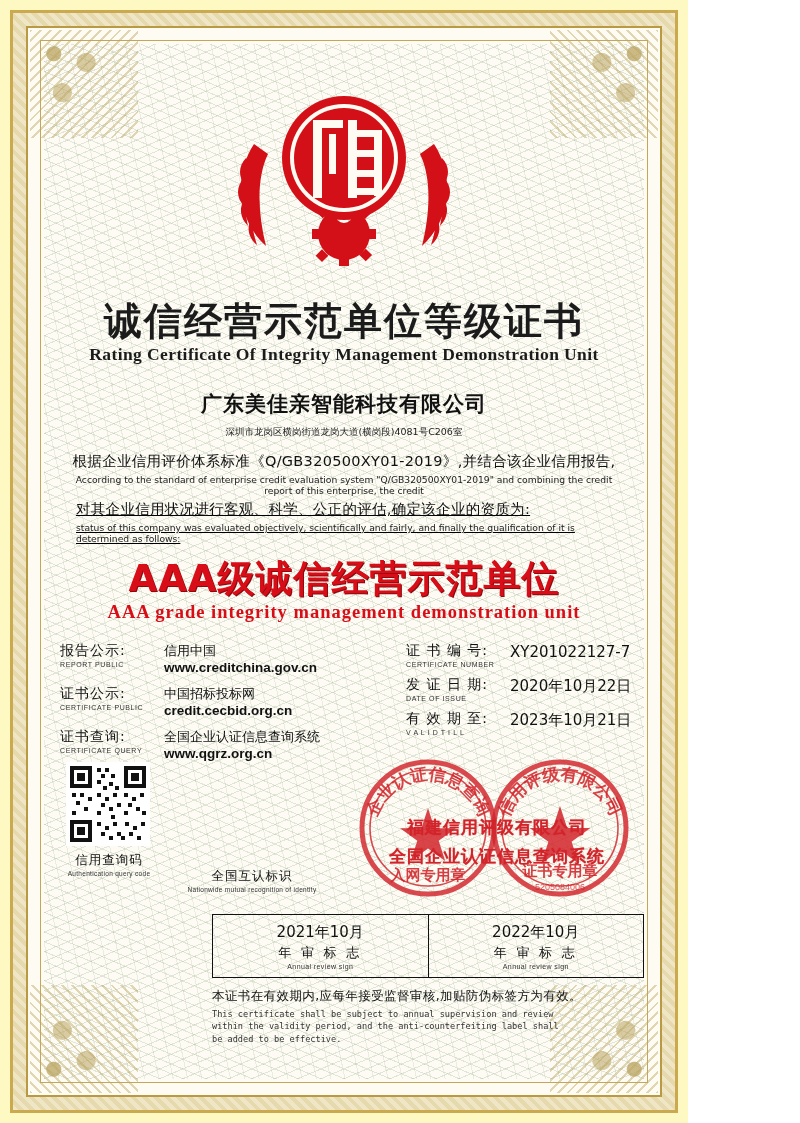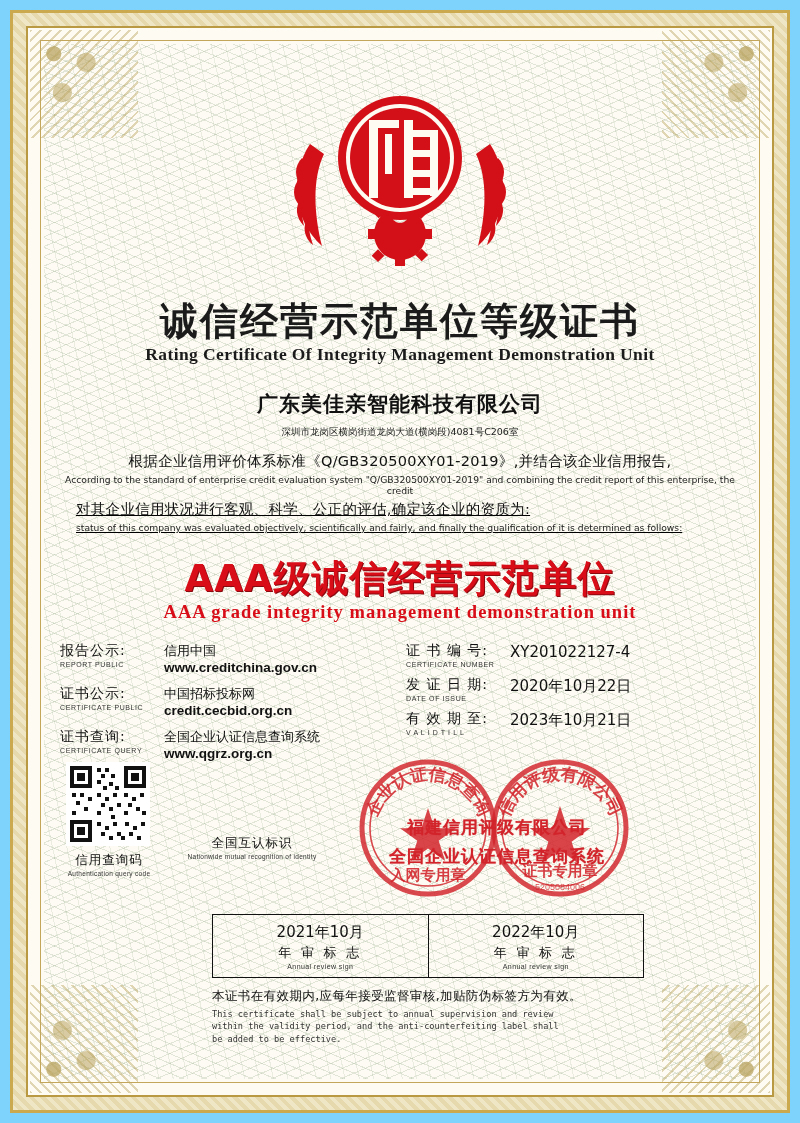--- a/index.html
+++ b/index.html
@@ -4,22 +4,22 @@
 <style>
   html,body{margin:0;padding:0;}
   body{
     width:800px;height:1123px;
     background:#ffffff;
     font-family:"Liberation Sans", sans-serif;
     overflow:hidden;
   }
   .page{
     position:relative;
-    width:800px;height:1123px;
-    background:#7dd3fc;
+    width:688px;height:1123px;
+    background:#fef9c3;
     box-sizing:border-box;
   }
   
   .border-outer{
     position:absolute;inset:10px;
     border:3px solid #caa94f;
     background:
       repeating-linear-gradient(45deg,#efe6c6 0 4px,#e6d9ae 4px 8px);
   }
   .border-inner-band{
@@ -184,21 +184,21 @@
     font-size:12.5px;color:#111;letter-spacing:1px;
   }
   .qr-label .e{
     font-family:"Liberation Sans",sans-serif;
     font-size:6.5px;color:#333;letter-spacing:.3px;margin-top:1px;
   }
   .qgrz{
     position:absolute;left:140px;top:8px;width:120px;height:84px;
   }
   .qgrz-label{
-    position:absolute;left:130px;top:79px;width:140px;text-align:center;
+    position:absolute;left:130px;top:112px;width:140px;text-align:center;
   }
   .qgrz-label .c{
     font-family:"DejaVu Sans","Liberation Sans",sans-serif;
     font-size:12.5px;color:#111;letter-spacing:1px;
   }
   .qgrz-label .e{
     font-family:"Liberation Sans",sans-serif;
     font-size:6.5px;color:#333;letter-spacing:.3px;margin-top:1px;
   }
   .stamp{
@@ -371,21 +371,21 @@
       </div>
 
       <div class="info-col right">
 
         <div class="row">
           <div class="lbl">
             <div class="lcn">证 书 编 号:</div>
             <div class="len">CERTIFICATE NUMBER</div>
           </div>
           <div class="val">
-            <div class="vbig">XY201022127-4</div>
+            <div class="vbig">XY201022127-7</div>
           </div>
         </div>
 
         <div class="row">
           <div class="lbl">
             <div class="lcn">发 证 日 期:</div>
             <div class="len">DATE  OF  ISSUE</div>
           </div>
           <div class="val">
             <div class="vbig">2020年10月22日</div>

